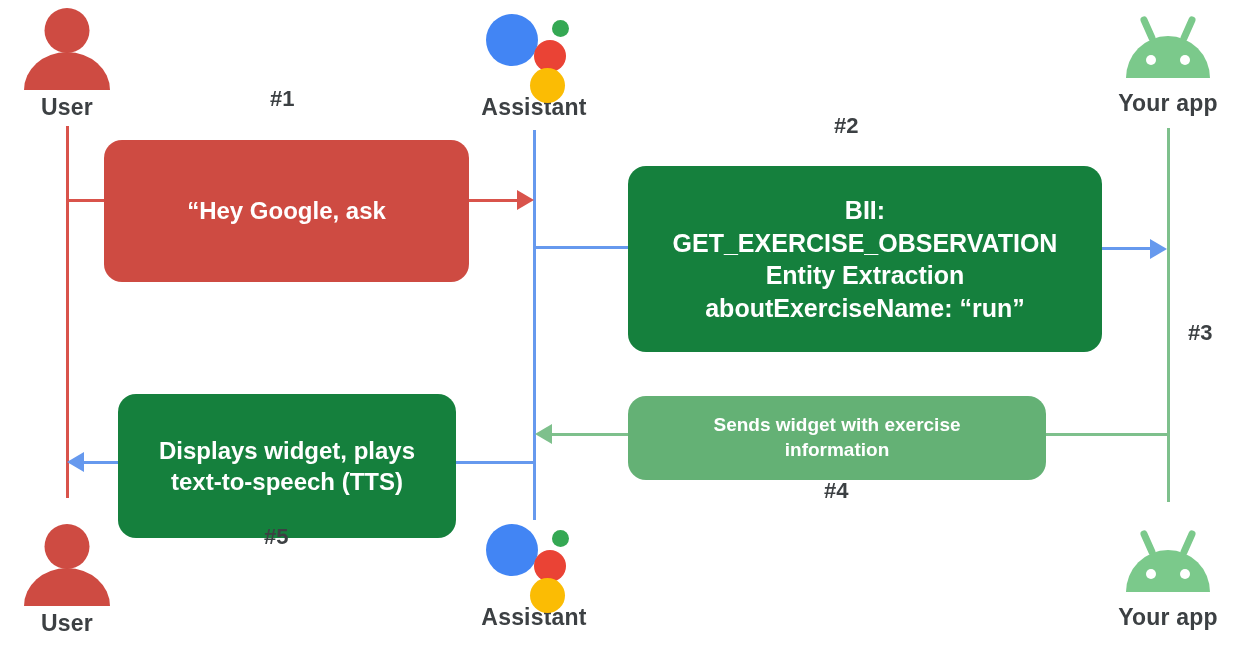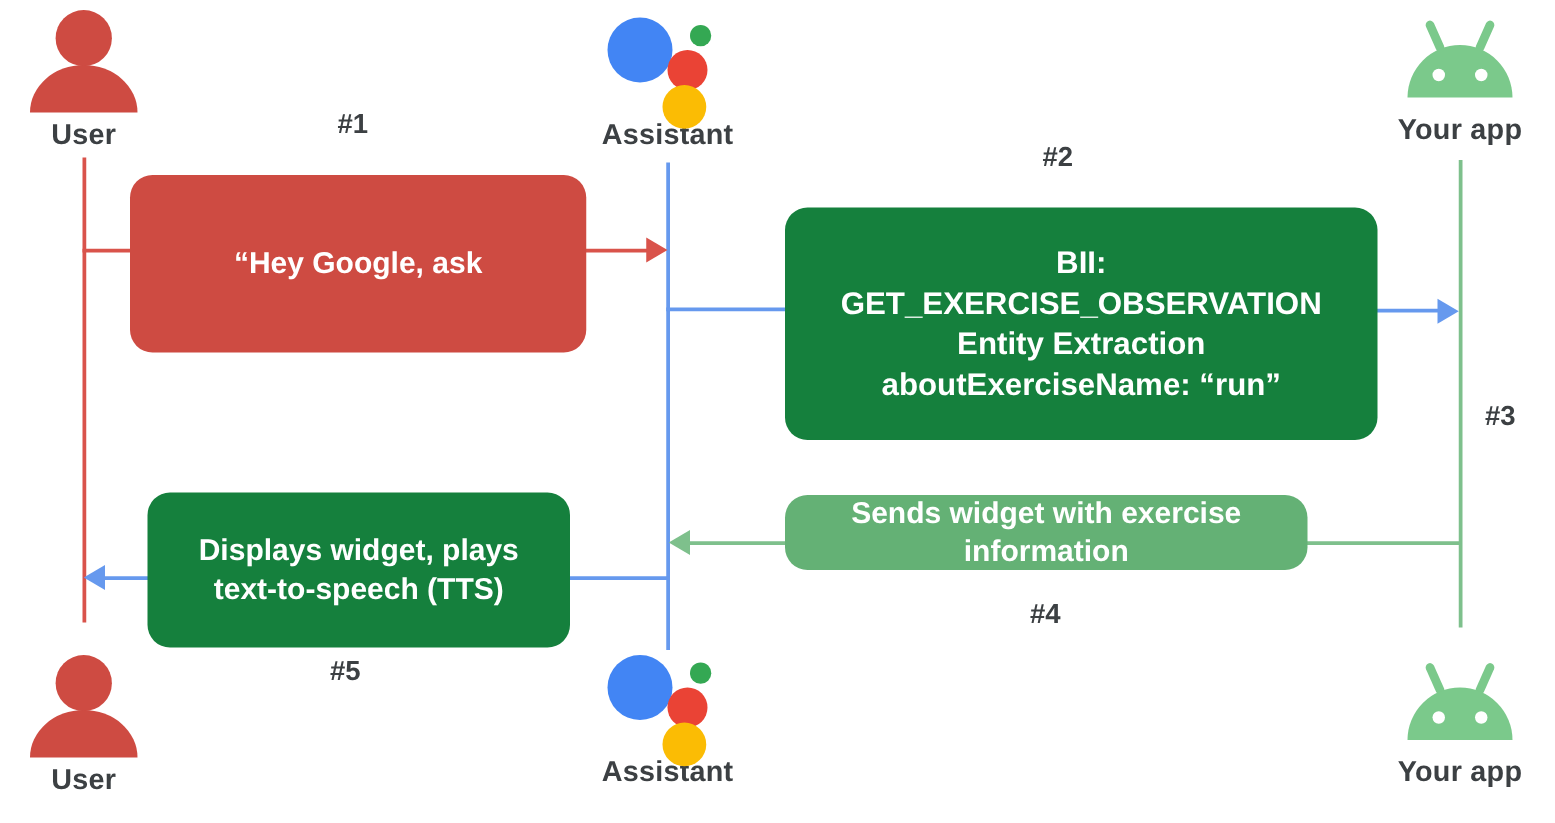--- a/index.html
+++ b/index.html
@@ -208,34 +208,34 @@
   </div>
 
   <div class="steplabel" style="left:834px; top:113px;">#2</div>
 
   <div class="steplabel" style="left:1188px; top:320px;">#3</div>
 
   <div class="hline green" style="left:1045px; top:433px; width:124px;"></div>
   <div class="hline green" style="left:552px; top:433px; width:76px;"></div>
   <div class="arrowhead left-green" style="left:535px; top:424px;"></div>
 
-  <div class="msgbox green" style="left:628px; top:396px; width:418px; height:60px; font-size:24px;">
+  <div class="msgbox green" style="left:628px; top:396px; width:418px; height:84px; font-size:19px;">
     <div class="lines">
       <div>Sends widget with exercise</div>
       <div>information</div>
     </div>
   </div>
 
   <div class="steplabel" style="left:824px; top:478px;">#4</div>
 
   <div class="hline blue" style="left:455px; top:461px; width:80px;"></div>
   <div class="hline blue" style="left:84px; top:461px; width:36px;"></div>
   <div class="arrowhead left-blue" style="left:67px; top:452px;"></div>
 
-  <div class="msgbox blue" style="left:118px; top:394px; width:338px; height:124px; font-size:24px;">
+  <div class="msgbox blue" style="left:118px; top:394px; width:338px; height:144px; font-size:24px;">
     <div class="lines">
       <div>Displays widget, plays</div>
       <div>text-to-speech (TTS)</div>
     </div>
   </div>
 
   <div class="steplabel" style="left:264px; top:524px;">#5</div>
 
   <div class="actor" style="left:-8px; top:524px;">
     <div class="user-glyph">

